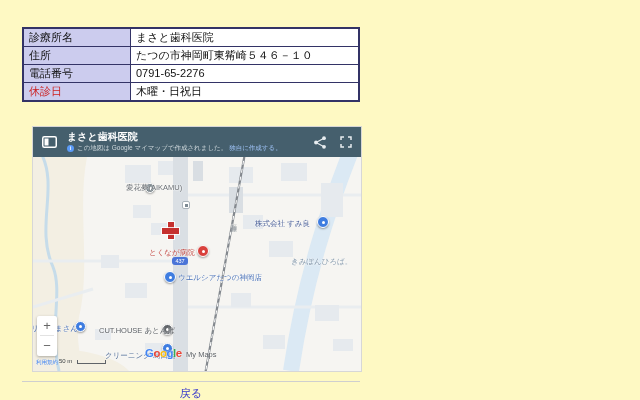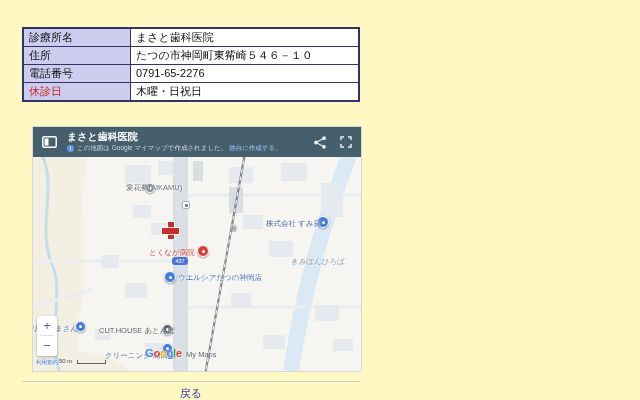--- a/index.html
+++ b/index.html
@@ -175,21 +175,21 @@
       <div class="marker m-red" style="left:164px;top:88px;width:12px;height:12px;"></div>
       <div class="marker m-blue" style="left:284px;top:59px;width:12px;height:12px;"></div>
       <div class="marker m-blue" style="left:131px;top:114px;width:12px;height:12px;"></div>
       <div class="marker m-blue" style="left:42px;top:164px;width:11px;height:11px;"></div>
       <div class="marker m-dark" style="left:129px;top:167px;width:11px;height:11px;"></div>
       <div class="marker m-blue" style="left:129px;top:186px;width:11px;height:11px;"></div>
       <div class="route-shield" style="left:139px;top:100px;">437</div>
 
       <div class="poi-label" style="left:56px;top:26px;color:#6a6f74;margin-left:37px;">愛花夢(AIKAMU)</div>
       <div class="poi-label" style="left:116px;top:91px;color:#c0453f;">とくなが病院</div>
-      <div class="poi-label" style="left:222px;top:62px;color:#4f649b;margin-left:11px;">株式会社 すみ良</div>
+      <div class="poi-label" style="left:222px;top:62px;color:#4f649b;">株式会社 すみ良</div>
       <div class="poi-label" style="left:258px;top:100px;color:#8498ab;">きみぼんひろば。</div>
       <div class="poi-label" style="left:145px;top:116px;color:#4a72b8;">ウエルシアたつの神岡店</div>
       <div class="poi-label" style="left:-2px;top:167px;color:#4a72b8;">リフ</div>
       <div class="poi-label" style="left:22px;top:167px;color:#4a72b8;">まさん</div>
       <div class="poi-label" style="left:66px;top:169px;color:#5c6065;">CUT.HOUSE あとんば</div>
       <div class="poi-label" style="left:72px;top:194px;color:#56719a;">クリーニング 島田店</div>
       <div class="rail-label" style="left:196px;top:62px;">姫新線</div>
 
       <div class="watermark">
         <span class="gword"><span class="gl-b">G</span><span class="gl-r">o</span><span class="gl-y">o</span><span class="gl-b">g</span><span class="gl-g">l</span><span class="gl-r">e</span></span>

